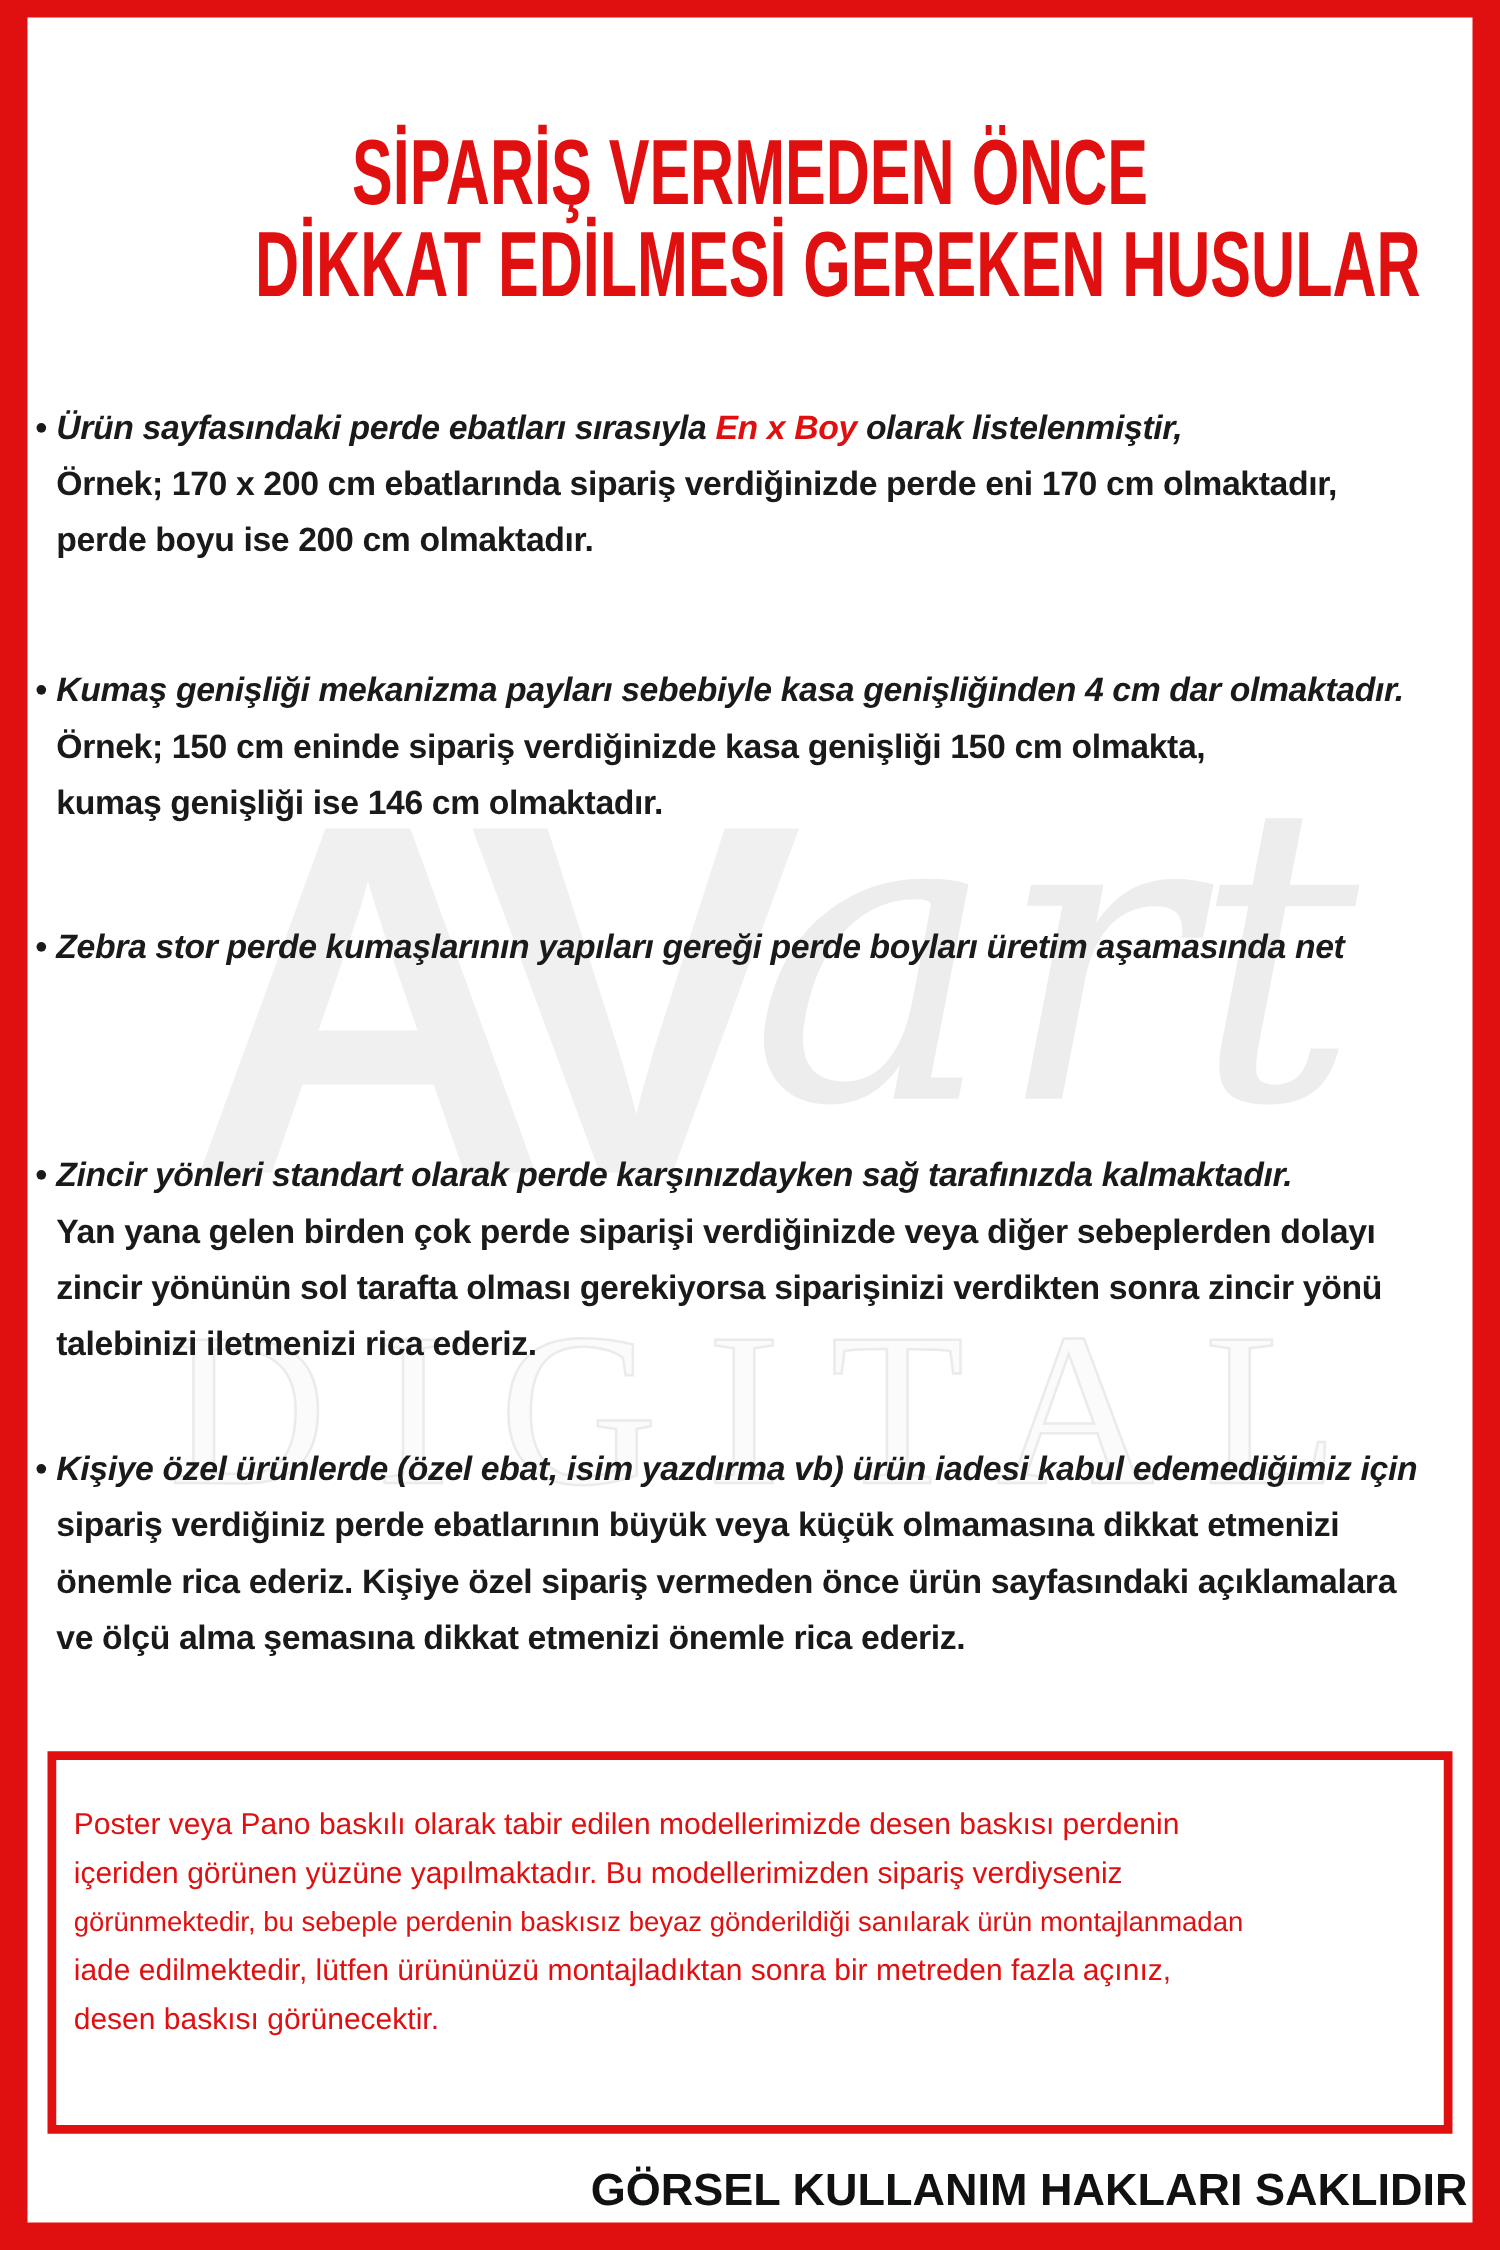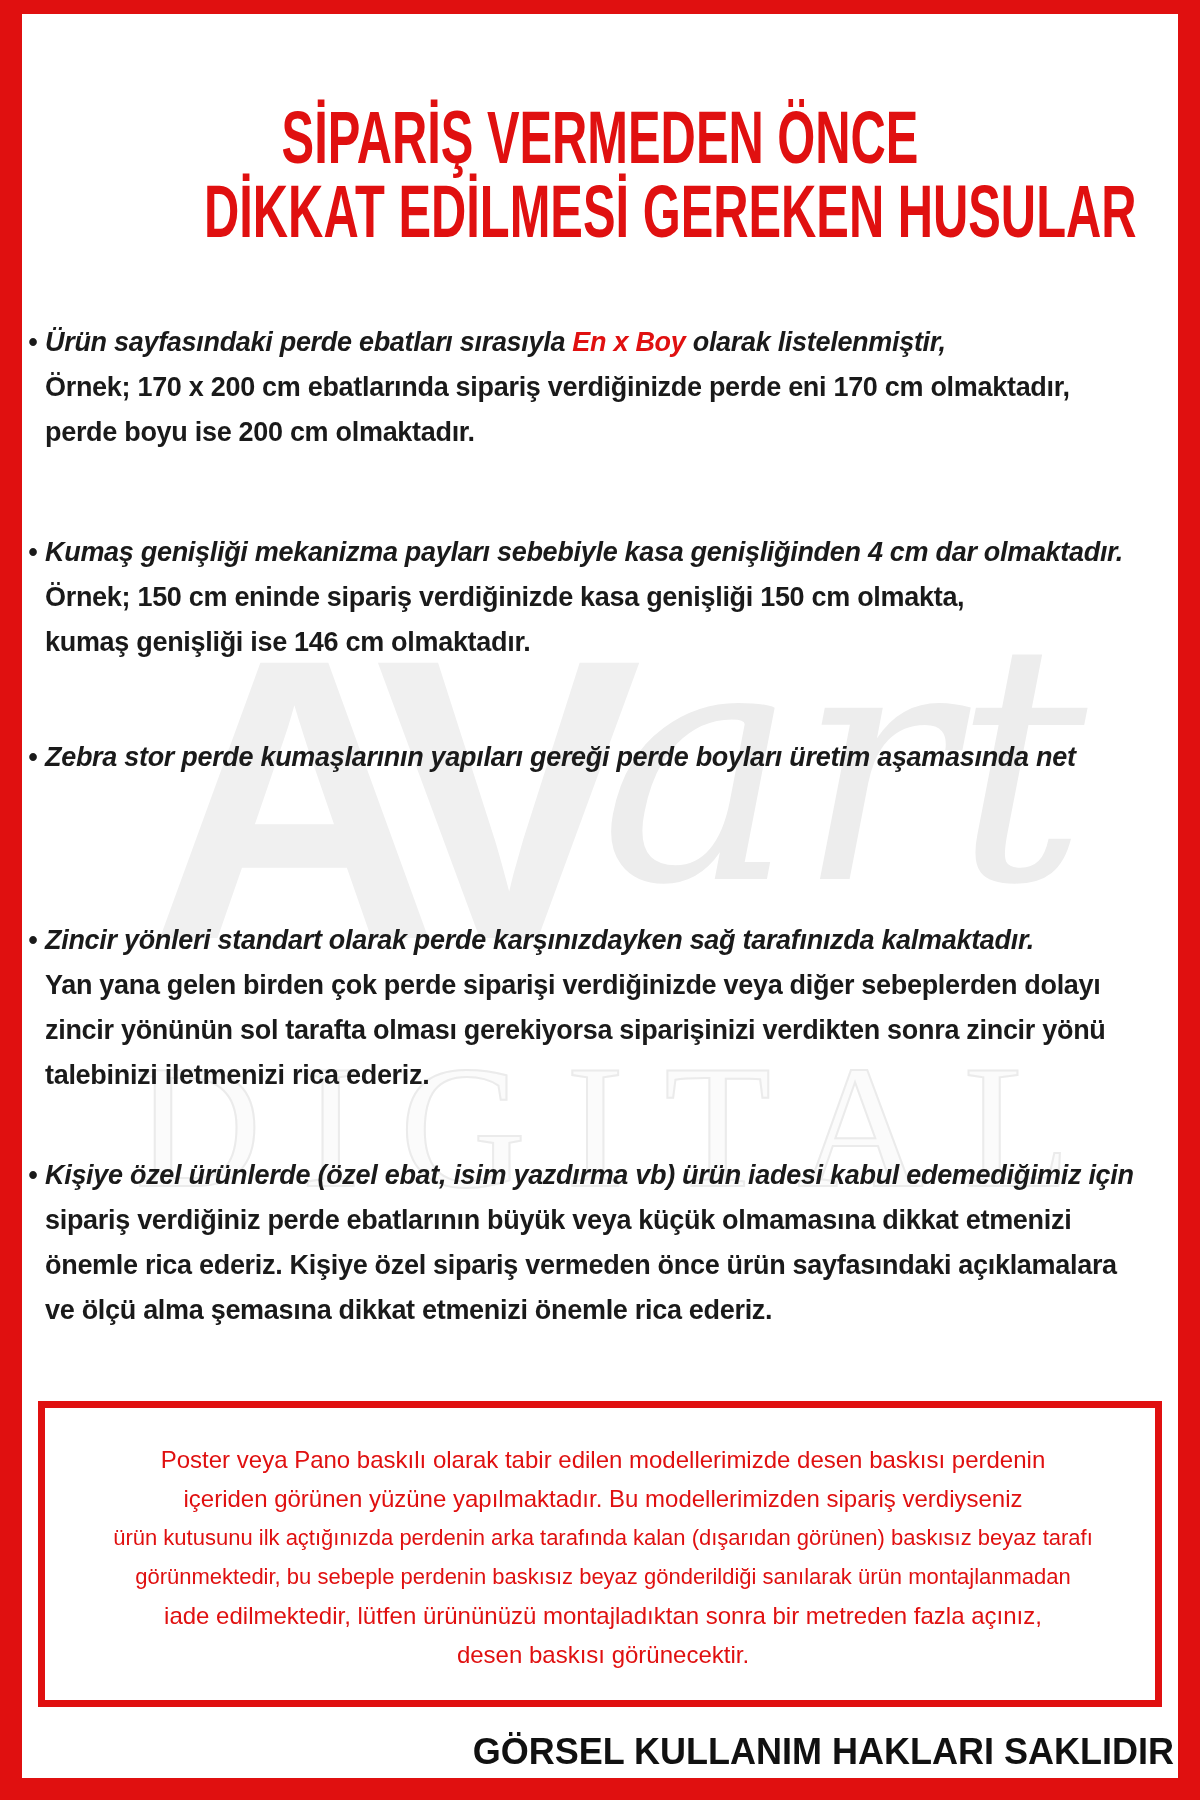--- a/index.html
+++ b/index.html
@@ -54,21 +54,21 @@
   .marker { display:inline-block; width:17px; }
   .hl { color:var(--accent_red,#e01010); }
   .b1 { top:320px; } .b2 { top:530px; } .b3 { top:735px; }
   .b4 { top:918px; } .b5 { top:1153px; }
   
   .notice {
     position:absolute; left:38px; top:1401px; width:1124px; height:306px;
     box-sizing:border-box; z-index:3;
     border:7px solid var(--accent_red,#e01010);
     color:var(--accent_red,#e01010);
-    padding:32px 8px 0 14px; font-size:24px; background:transparent;text-align:center;
+    padding:32px 8px 0 14px; font-size:24px; background:transparent;
   }
   .notice .nline { height:39px; line-height:39px; white-space:nowrap; overflow:hidden; }
   .notice .nline.sm { font-size:22px; }
   
   .footer {
     position:absolute; right:26px; top:1734px; z-index:3;
     font-size:36px; font-weight:bold; line-height:36px;
     color:#111111; white-space:nowrap;
   }
 </style>
@@ -122,21 +122,20 @@
       <span class="marker">•</span><span>Kişiye özel ürünlerde (özel ebat, isim yazdırma vb) ürün iadesi kabul edemediğimiz için</span>
     </div>
     <div class="line">sipariş verdiğiniz perde ebatlarının büyük veya küçük olmamasına dikkat etmenizi</div>
     <div class="line">önemle rica ederiz.  Kişiye özel sipariş vermeden önce ürün sayfasındaki açıklamalara</div>
     <div class="line">ve ölçü alma şemasına dikkat etmenizi önemle rica ederiz.</div>
   </div>
 
   <div class="notice">
     <div class="nline">Poster veya Pano baskılı olarak tabir edilen modellerimizde desen baskısı perdenin</div>
     <div class="nline">içeriden görünen yüzüne yapılmaktadır. Bu modellerimizden sipariş verdiyseniz</div>
-    <div class="nline sm">ürün kutusunu ilk açtığınızda perdenin arka tarafında kalan (dışarıdan görünen) baskısız beyaz tarafı</div>
     <div class="nline sm">görünmektedir, bu sebeple perdenin baskısız beyaz gönderildiği sanılarak ürün montajlanmadan</div>
     <div class="nline">iade edilmektedir, lütfen ürününüzü montajladıktan sonra bir metreden fazla açınız,</div>
     <div class="nline">desen baskısı görünecektir.</div>
   </div>
 
   <div class="footer">GÖRSEL KULLANIM HAKLARI SAKLIDIR</div>
 
 </div>
 
 </body></html>

